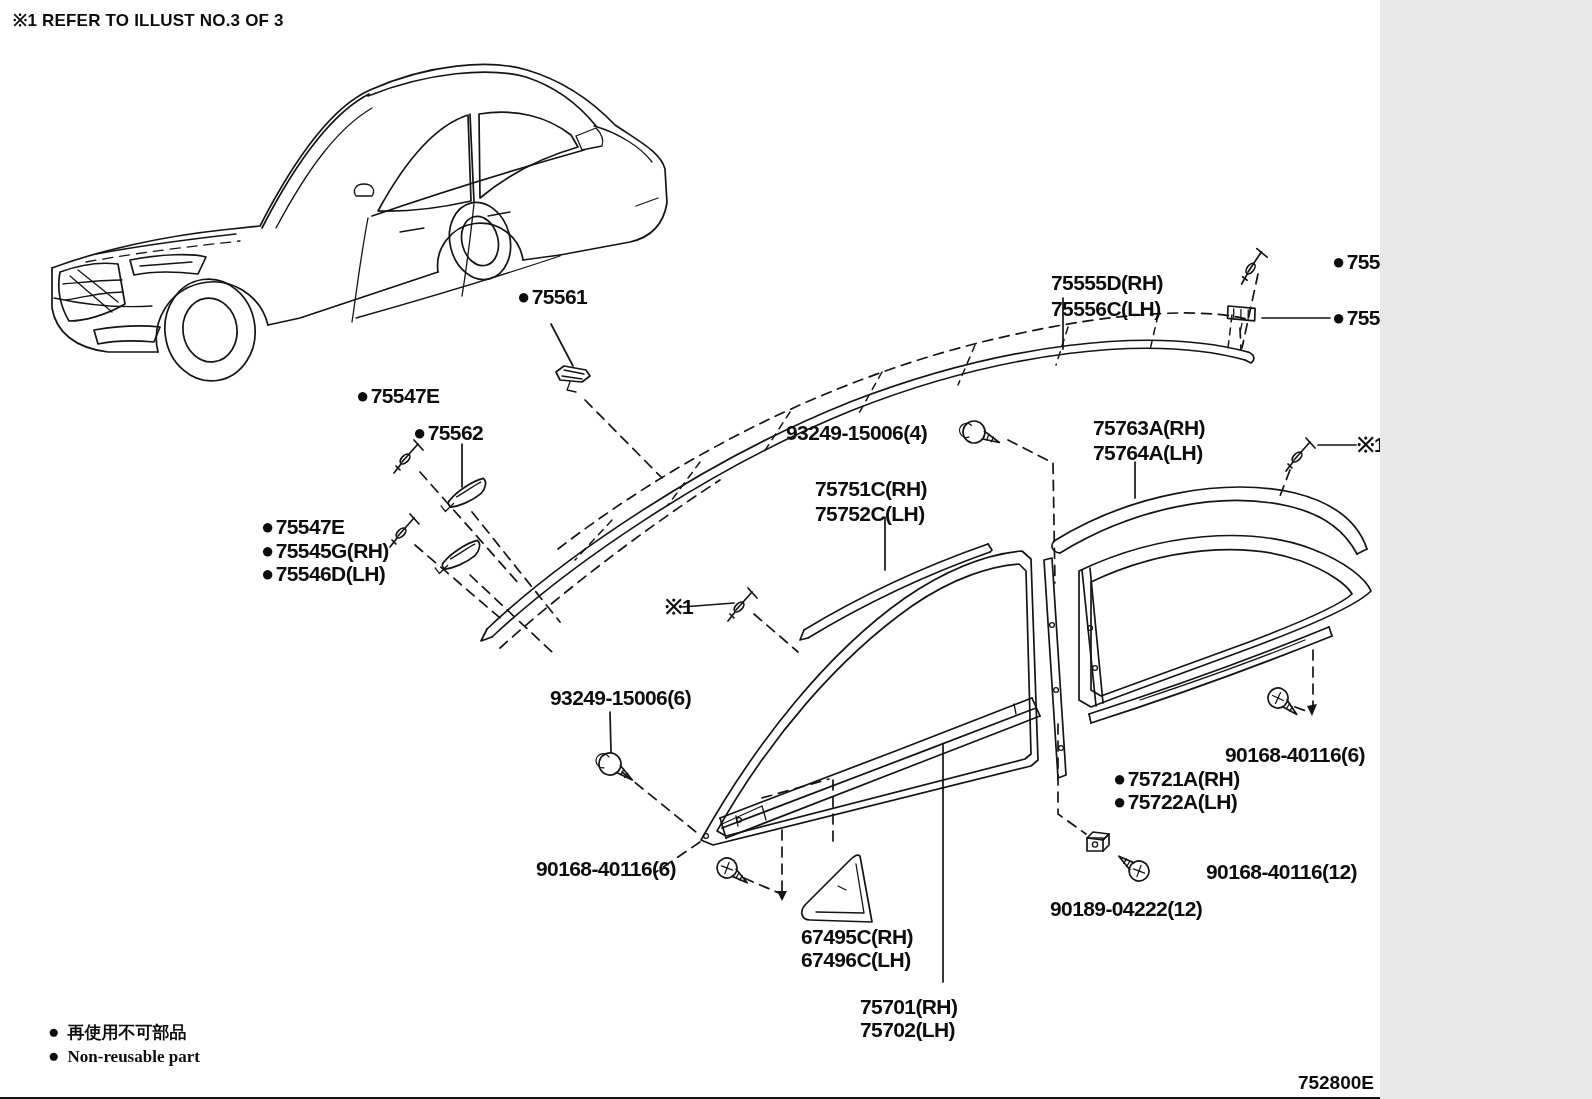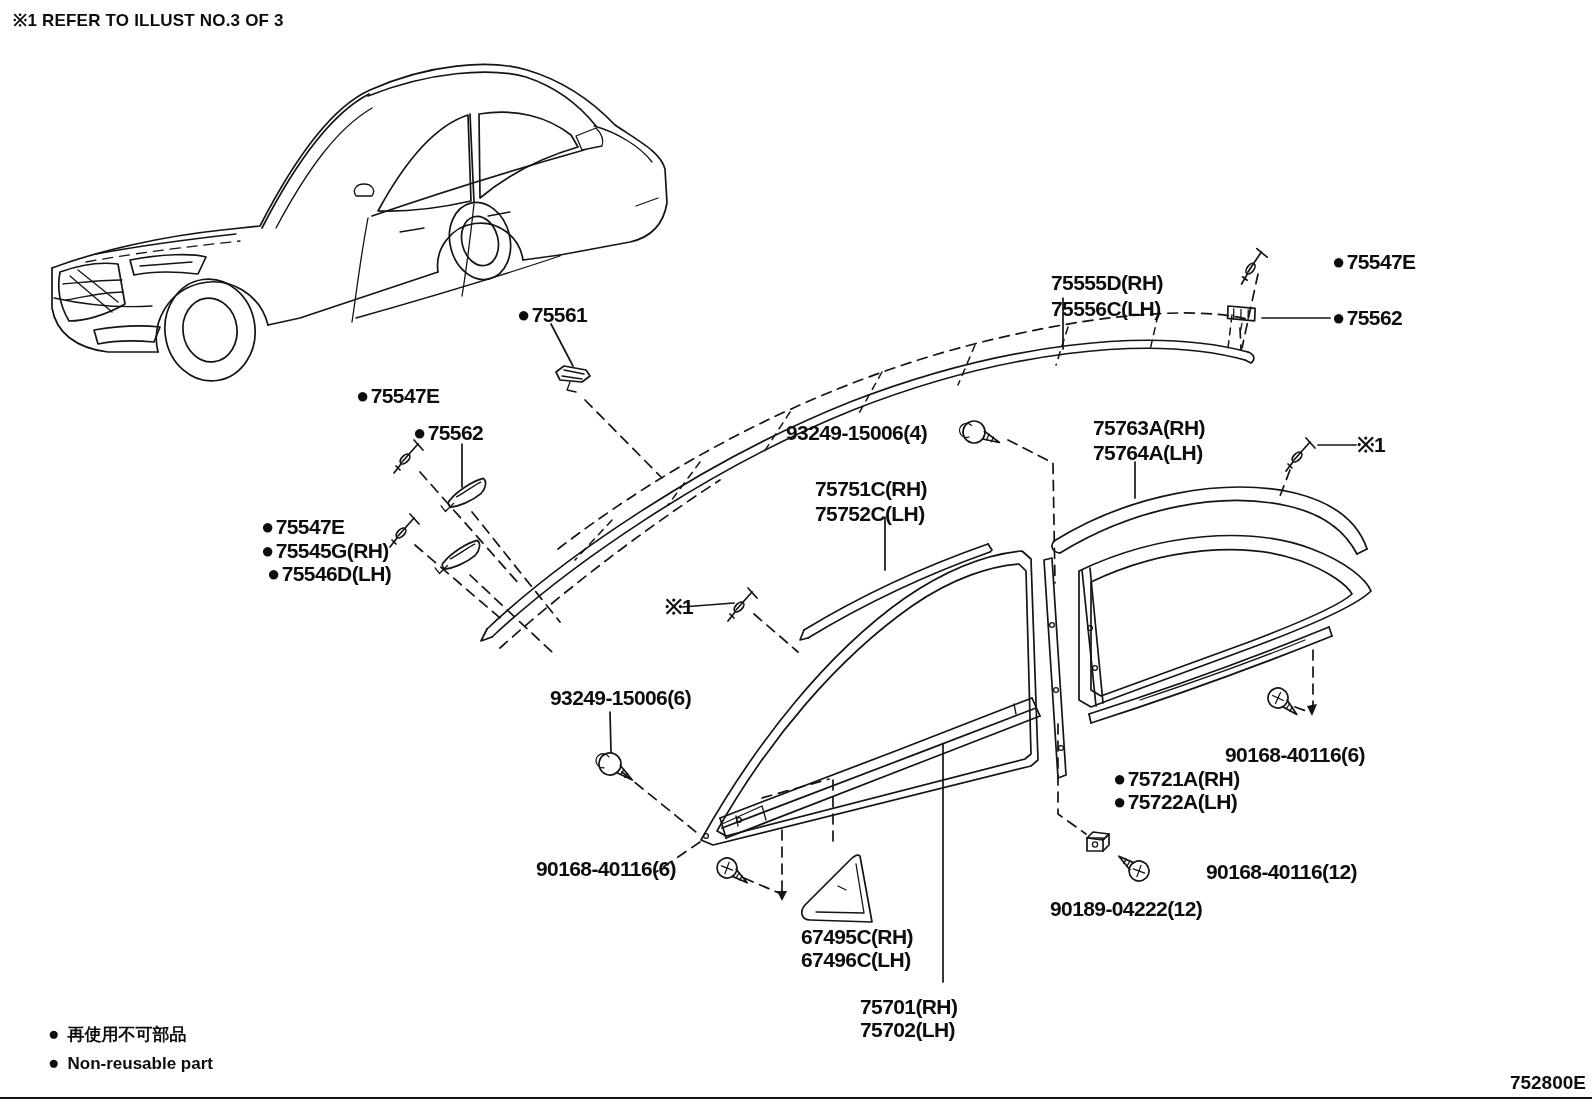--- a/index.html
+++ b/index.html
@@ -1,32 +1,32 @@
 <!DOCTYPE html>
 <html><head>
 <meta charset="utf-8">
 <style>
   html,body{margin:0;padding:0;background:#e8e8e8;}
-  #stage{position:relative;width:1592px;height:1099px;background:#ffffff;overflow:hidden;
+  #stage{position:relative;width:1380px;height:1099px;background:#ffffff;overflow:hidden;
          font-family:"Liberation Sans",sans-serif;color:#0d0d0d;}
   #drawing{position:absolute;left:0;top:0;}
   #drawing *{vector-effect:non-scaling-stroke;}
   .st{stroke:#141414;fill:none;stroke-width:1.7;stroke-linecap:round;stroke-linejoin:round;}
   .thin{stroke-width:1.3;}
   .dash{stroke-dasharray:10 7;}
   .tick{stroke-dasharray:7 6;stroke-width:1.5;}
   .dot{stroke-dasharray:2.5 3.2;stroke-width:1.8;}
   .fillb{fill:#141414;stroke:none;}
   .lbl{position:absolute;font-weight:bold;font-size:21px;line-height:25px;
        letter-spacing:-0.6px;white-space:nowrap;}
   .lh23{line-height:23px;}
   .lh26{line-height:26px;margin-top:27px;}
   .blt{font-size:22px;margin-right:2px;}
   .note{position:absolute;font-weight:bold;font-size:17px;letter-spacing:0.2px;white-space:nowrap;}
-  .legend{position:absolute;font-weight:bold;font-size:17px;line-height:28px;white-space:nowrap;}
+  .legend{position:absolute;font-weight:bold;font-size:17px;line-height:23px;white-space:nowrap;font-family:Liberation Serif, serif;}
   .legend .blt{font-size:19px;margin-right:8px;}
   .code{position:absolute;font-weight:bold;font-size:19px;white-space:nowrap;}
   .botline{position:absolute;left:0;right:0;bottom:0;height:2px;background:#141414;}
 </style>
 </head>
 <body>
 
 <div id="stage">
 
 <svg id="drawing" width="1592" height="1099" viewBox="0 0 1592 1099">
@@ -294,41 +294,41 @@
 </div>
 
 <div class="lbl" style="left:1332px;top:249px">
   <span class="blt">●</span><span>75547E</span>
 </div>
 
 <div class="lbl" style="left:1332px;top:305px">
   <span class="blt">●</span><span>75562</span>
 </div>
 
-<div class="lbl" style="left:517px;top:302px">
+<div class="lbl" style="left:517px;top:284px">
   <span class="blt">●</span><span>75561</span>
 </div>
 
 <div class="lbl" style="left:356px;top:383px">
   <span class="blt">●</span><span>75547E</span>
 </div>
 
 <div class="lbl" style="left:413px;top:420px">
   <span class="blt">●</span><span>75562</span>
 </div>
 
 <div class="lbl" style="left:261px;top:514px">
   <span class="blt">●</span><span>75547E</span>
 </div>
 
 <div class="lbl" style="left:261px;top:538px">
   <span class="blt">●</span><span>75545G(RH)</span>
 </div>
 
-<div class="lbl" style="left:267px;top:561px">
+<div class="lbl" style="left:261px;top:561px">
   <span class="blt">●</span><span>75546D(LH)</span>
 </div>
 
 <div class="lbl" style="left:786px;top:420px">
   <span>93249-15006(4)</span>
 </div>
 
 <div class="lbl" style="left:1093px;top:415px">
   <div><span>75763A(RH)</span></div>
   <div><span>75764A(LH)</span></div>

